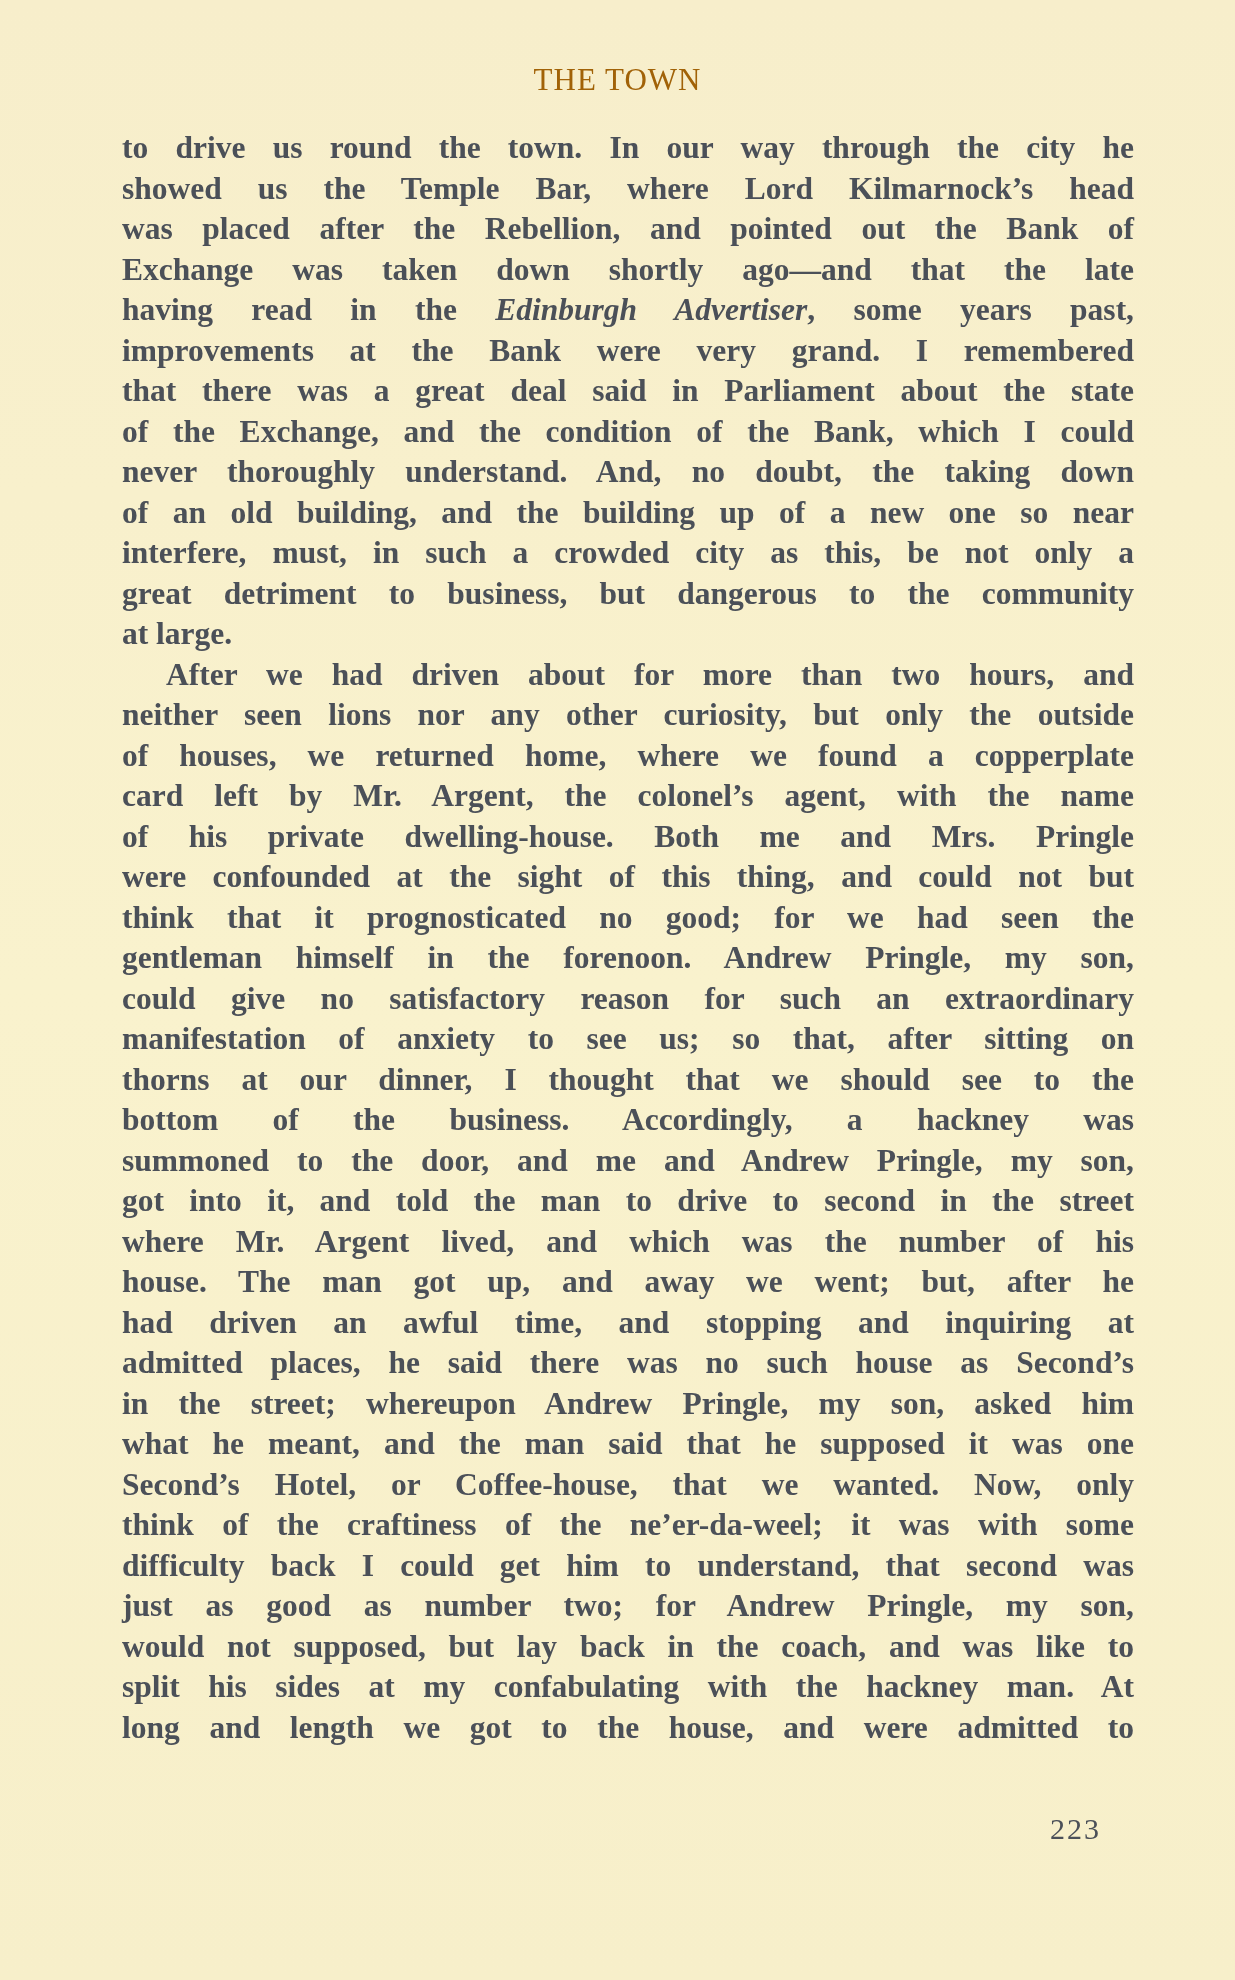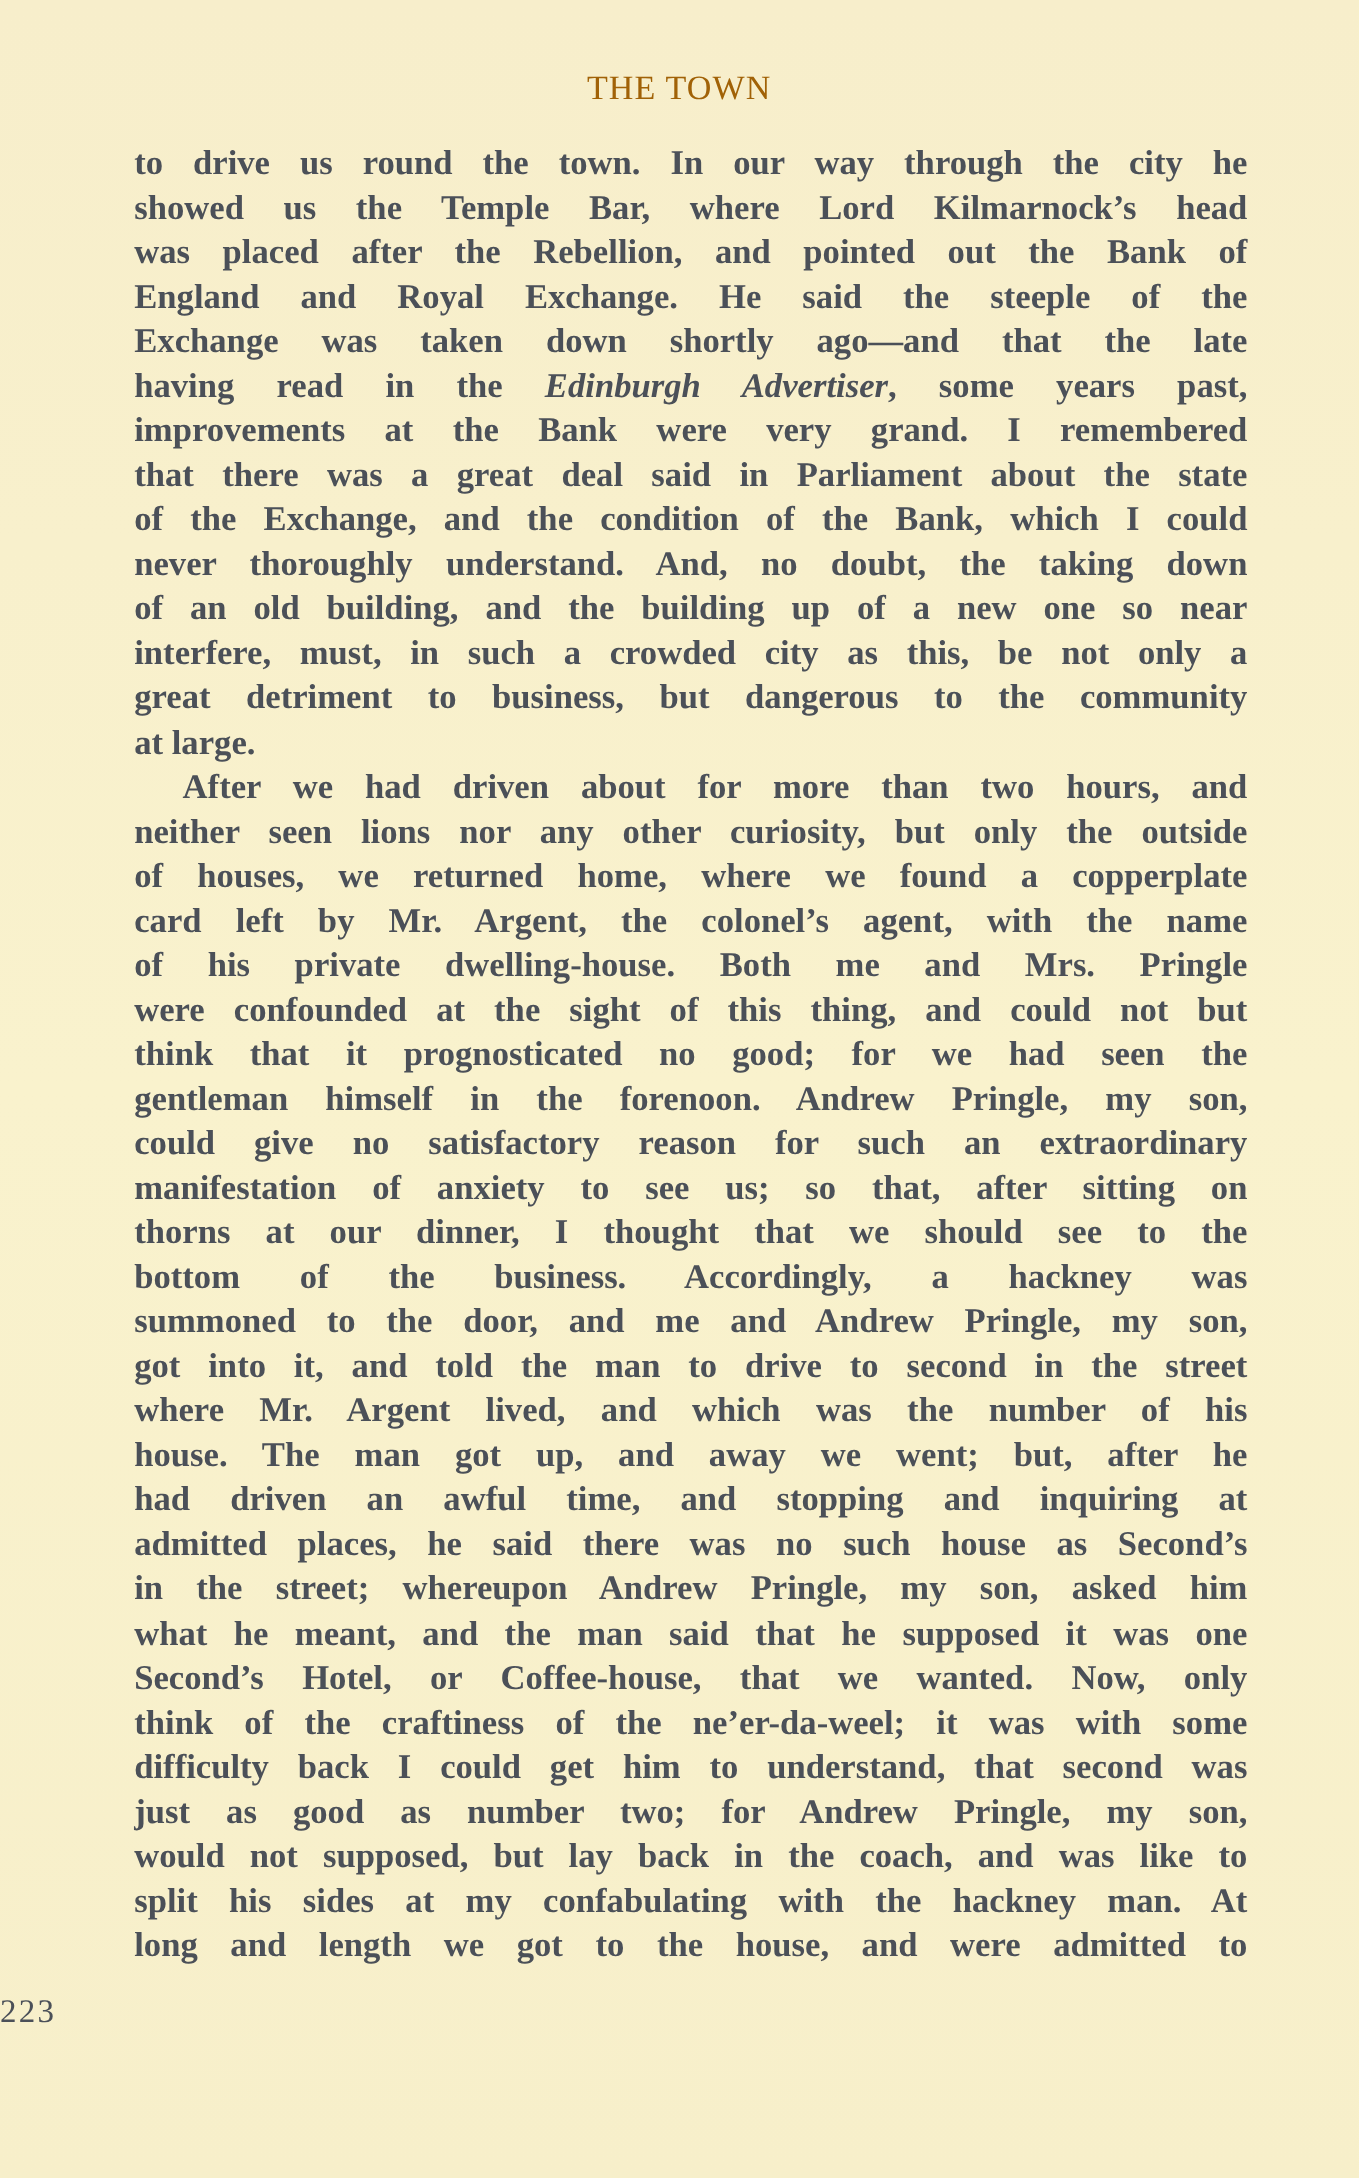--- a/index.html
+++ b/index.html
@@ -57,40 +57,39 @@
       padding-left: 44px;
     }
     .italic {
       font-style: italic;
     }
     .folio {
       position: absolute;
       top: 1812px;
       left: 0;
       width: 1101px;
-      text-align: left;
+      text-align: right;
       font-size: 30px;
       letter-spacing: 2px;
       color: #4b5058;
     }
   </style>
 </head>
 <body>
 
 <div class="page">
 
   <div class="running-head">THE TOWN</div>
 
   <div class="body-text">
 
     <div class="paragraph">
       <span class="line">to drive us round the town. In our way through the city he</span>
       <span class="line">showed us the Temple Bar, where Lord Kilmarnock’s head</span>
       <span class="line">was placed after the Rebellion, and pointed out the Bank of</span>
-      <span class="line">England and Royal Exchange. He said the steeple of the</span>
       <span class="line">Exchange was taken down shortly ago—and that the late</span>
       <span class="line"><span>having read in the </span><span class="italic">Edinburgh Advertiser</span><span>, some years past,</span></span>
       <span class="line">improvements at the Bank were very grand. I remembered</span>
       <span class="line">that there was a great deal said in Parliament about the state</span>
       <span class="line">of the Exchange, and the condition of the Bank, which I could</span>
       <span class="line">never thoroughly understand. And, no doubt, the taking down</span>
       <span class="line">of an old building, and the building up of a new one so near</span>
       <span class="line">interfere, must, in such a crowded city as this, be not only a</span>
       <span class="line">great detriment to business, but dangerous to the community</span>
       <span class="line last">at large.</span>

